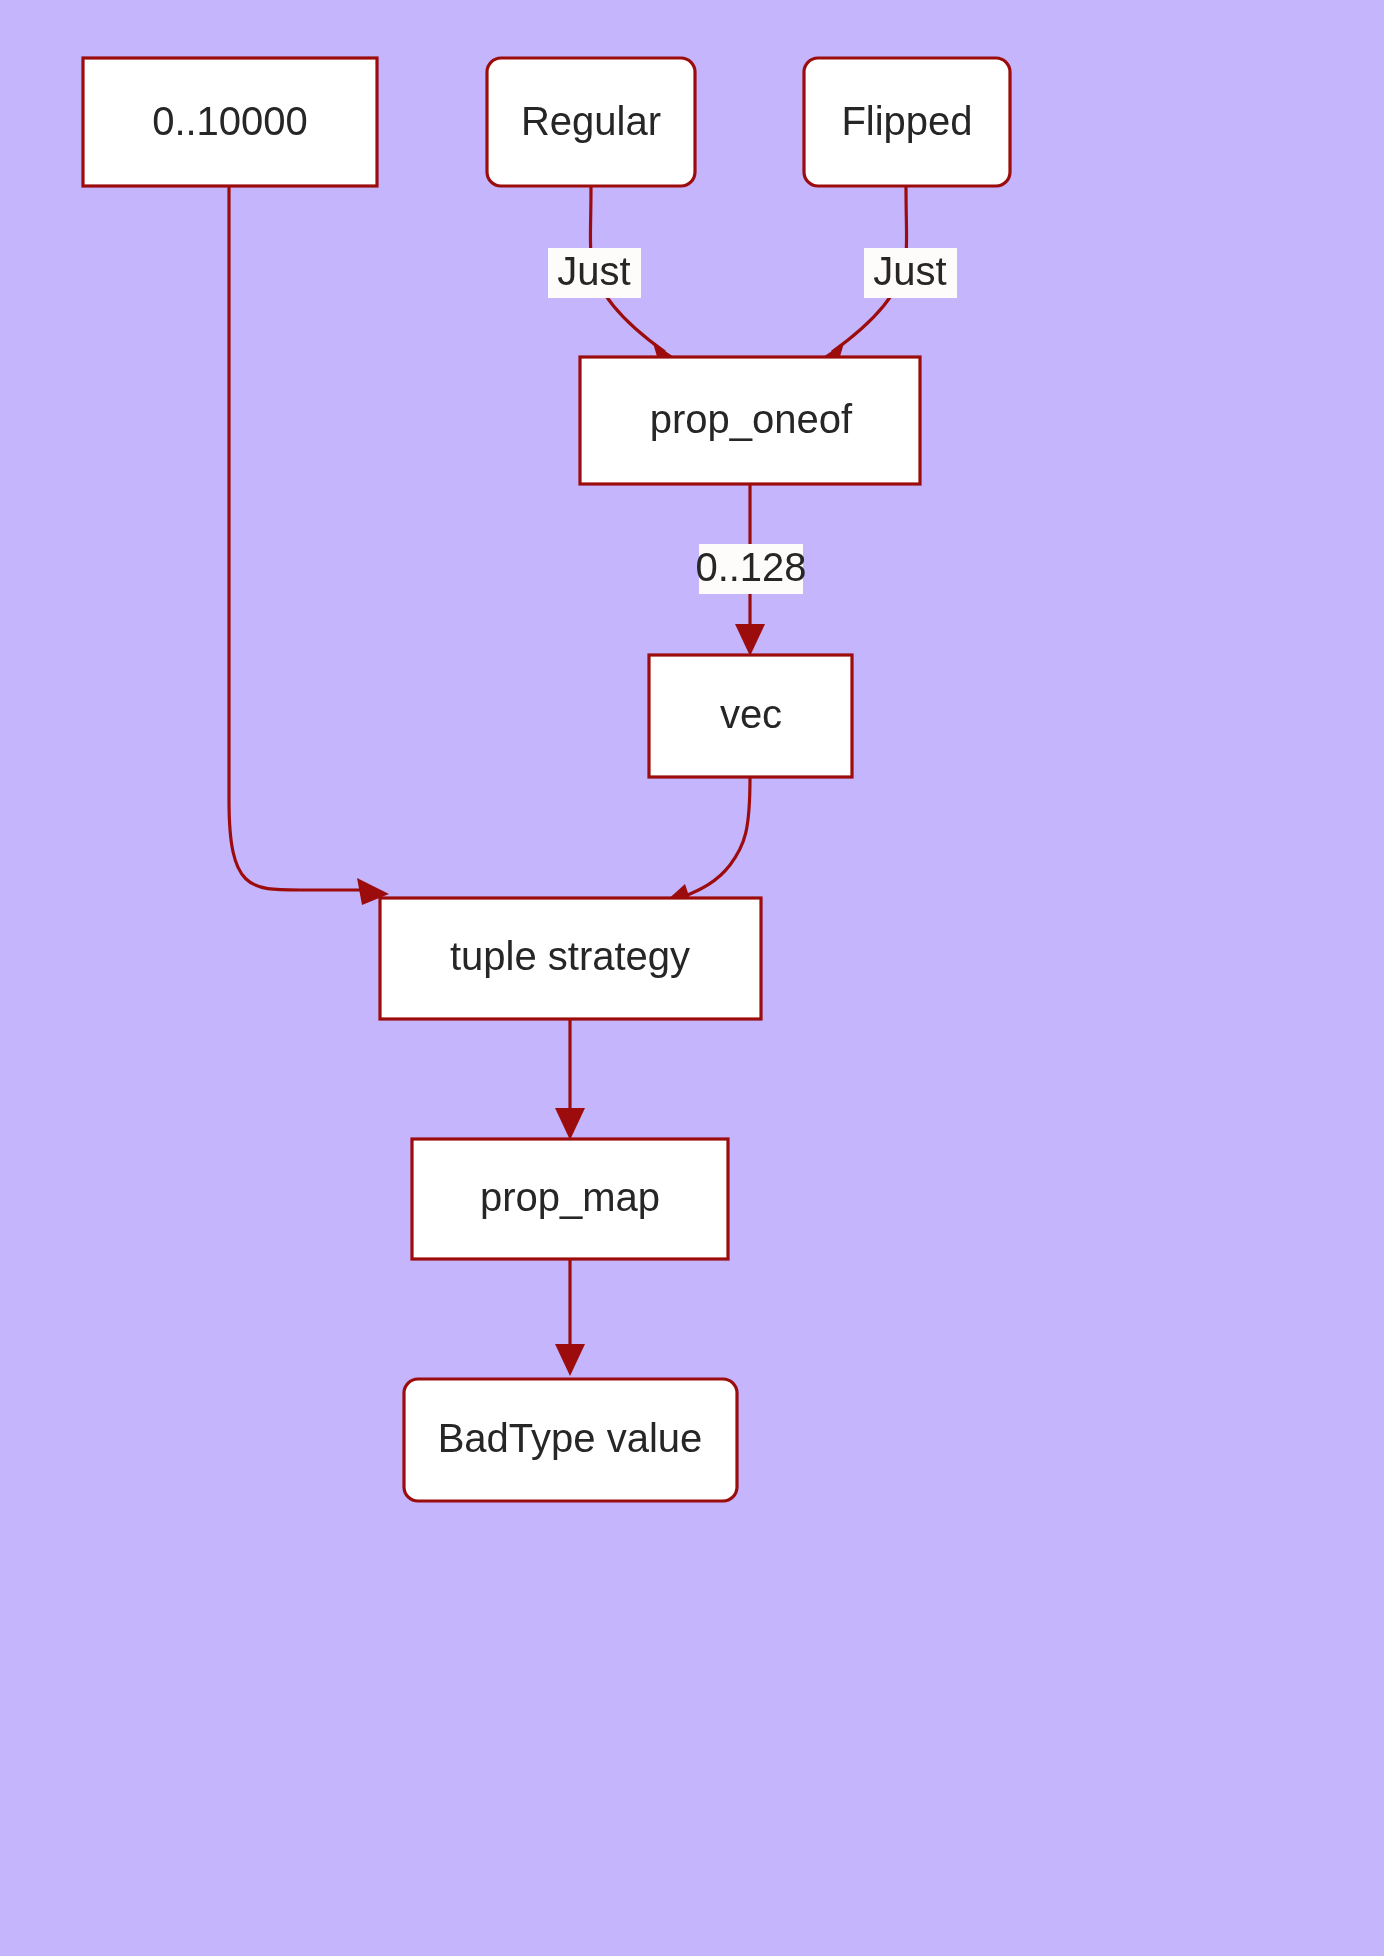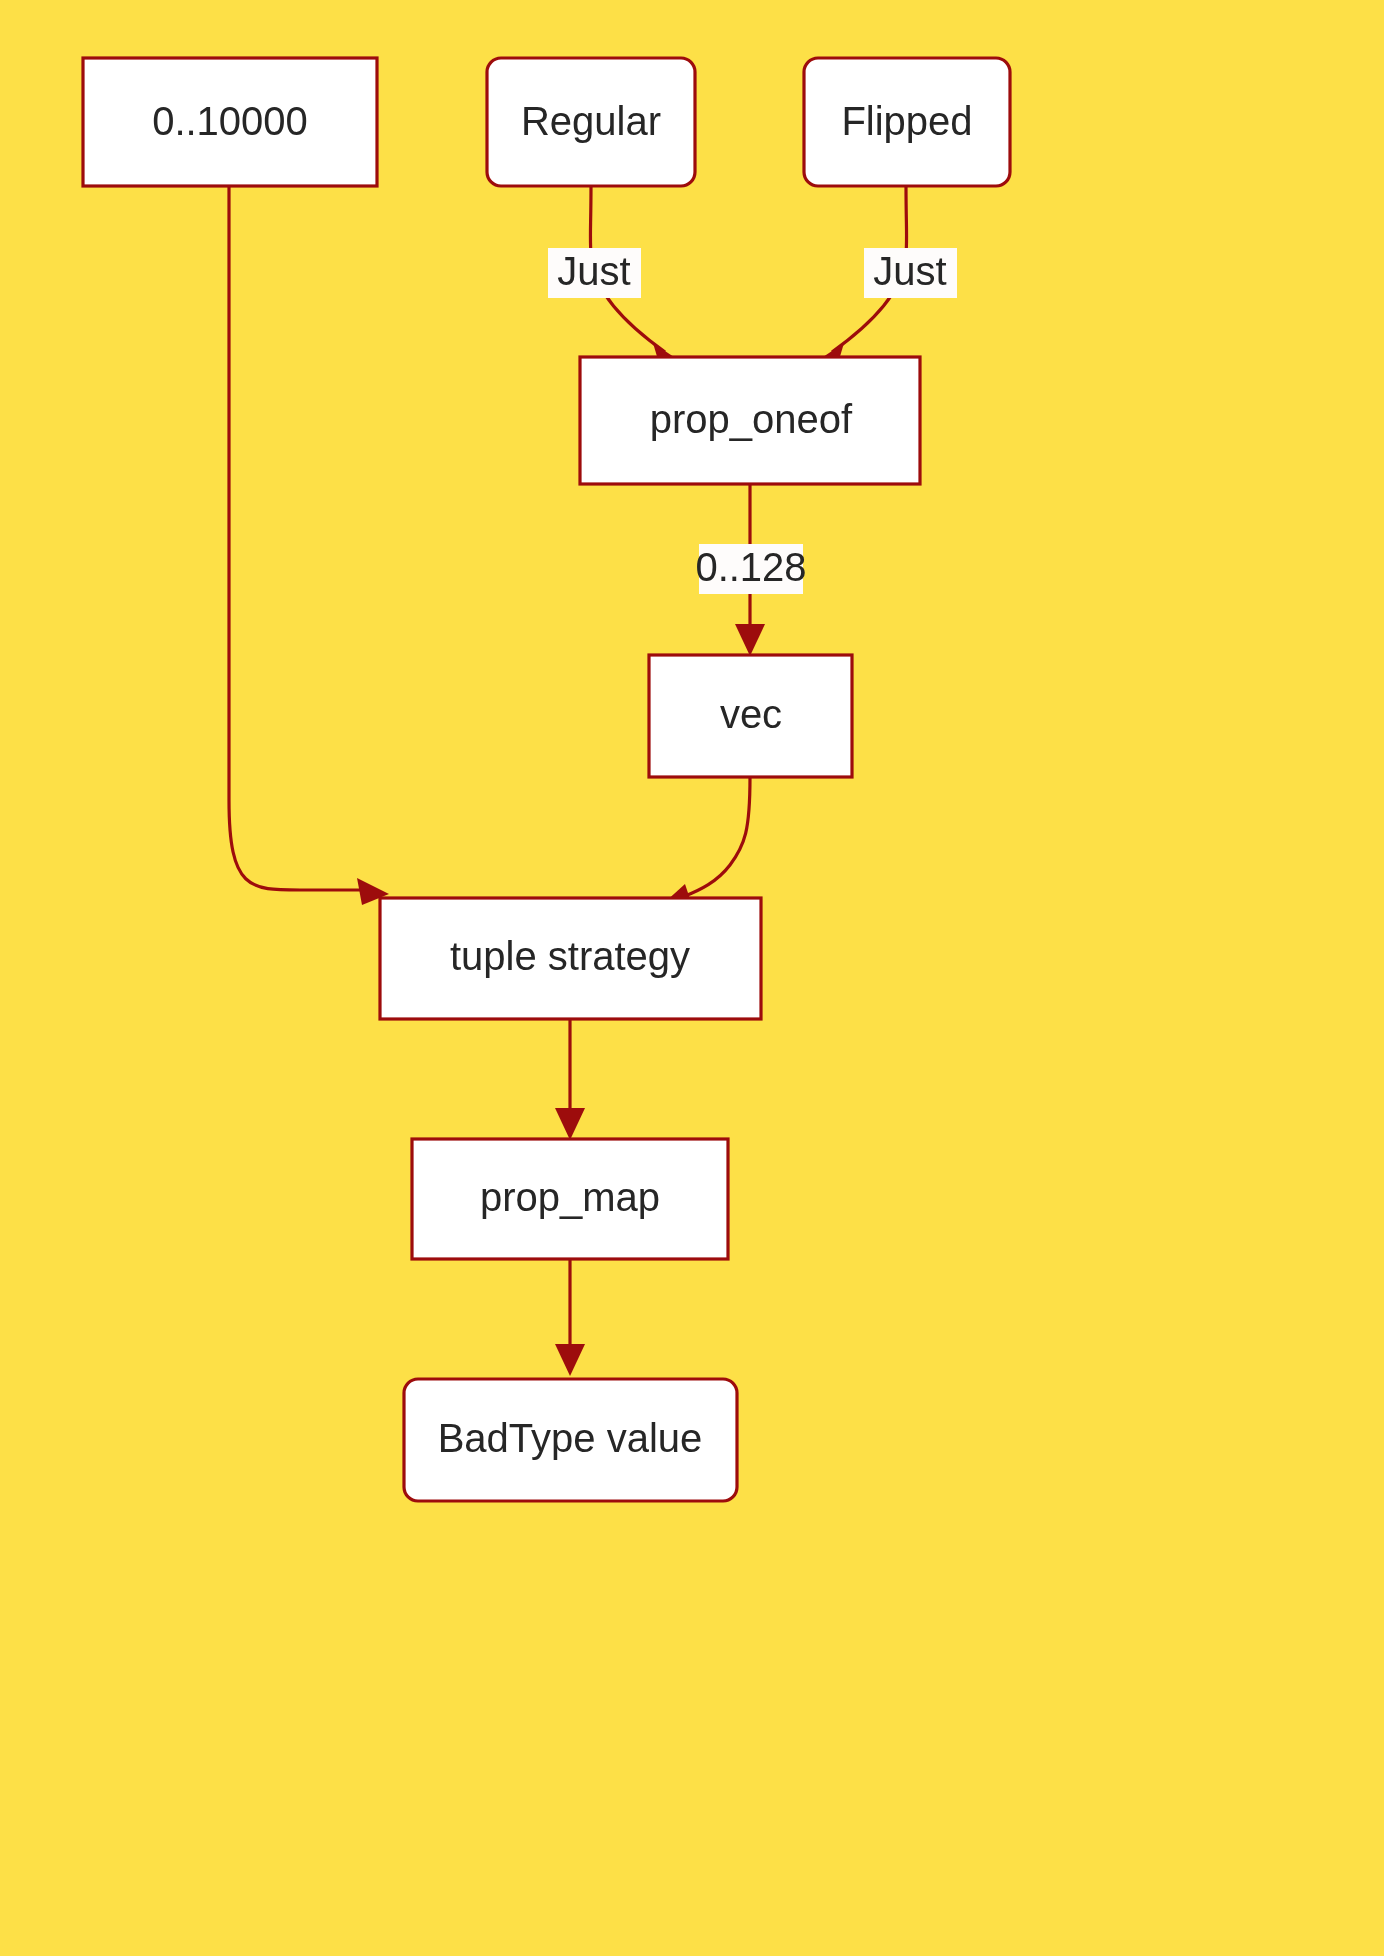--- a/index.html
+++ b/index.html
@@ -11,21 +11,21 @@
   body {
     width: 1384px;
     height: 1956px;
     overflow: hidden;
     font-family: "Liberation Sans", sans-serif;
   }
   #diagram-root {
     position: relative;
     width: 1384px;
     height: 1956px;
-    background: #fde047;
+    background: #c4b5fd;
   }
   svg.flow {
     position: absolute;
     top: 0;
     left: 0;
     width: 1384px;
     height: 1956px;
     display: block;
   }
   .node-rect {

